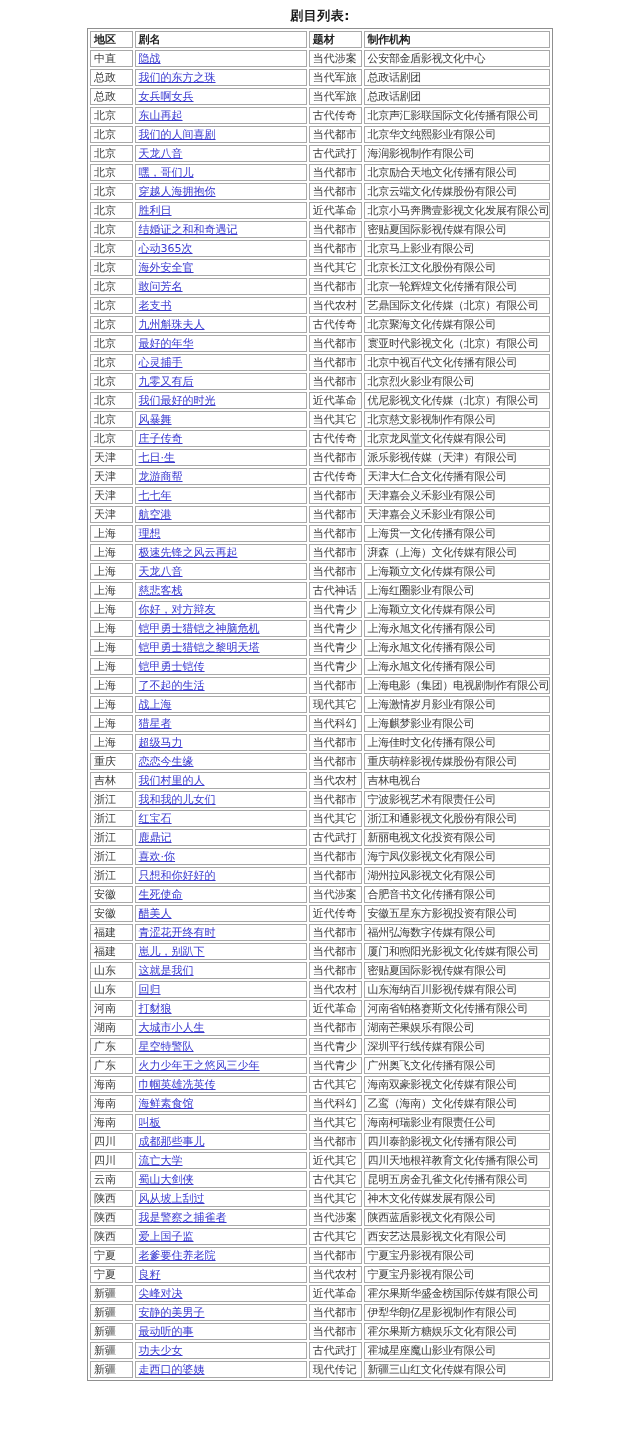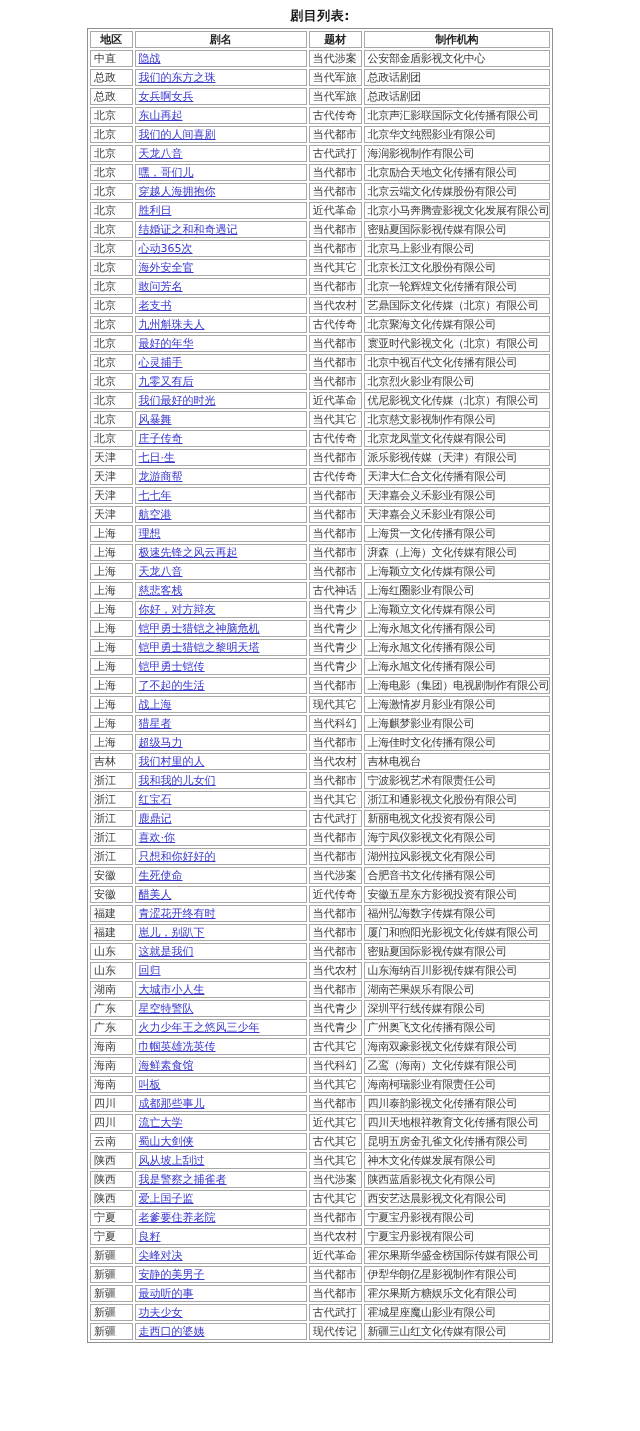--- a/index.html
+++ b/index.html
@@ -37,21 +37,21 @@
     line-height:13px;
     height:15px;
     padding:1px 3px;
     overflow:hidden;
     white-space:nowrap;
     vertical-align:middle;
   }
   th{
     font-weight:bold;
     color:#1f1f1f;
-    text-align:center;
+    text-align:left;
     height:16px;
   }
   td{color:var(--text);}
   td.c0{width:42px;}
   td.c1,th.c1{width:170px;}
   td.c2,th.c2{width:52px;}
   td.c3,th.c3{width:184px;letter-spacing:-0.3px;}
   th.c0{width:42px;}
   a.drama-link{
     color:var(--link);
@@ -291,20 +291,26 @@
           <td class="c2">当代科幻</td>
           <td class="c3">上海麒梦影业有限公司</td>
         </tr>
         <tr>
           <td class="c0">上海</td>
           <td class="c1"><a class="drama-link">超级马力</a></td>
           <td class="c2">当代都市</td>
           <td class="c3">上海佳时文化传播有限公司</td>
         </tr>
         <tr>
+          <td class="c0">重庆</td>
+          <td class="c1"><a class="drama-link">恋恋今生缘</a></td>
+          <td class="c2">当代都市</td>
+          <td class="c3">重庆萌梓影视传媒股份有限公司</td>
+        </tr>
+        <tr>
           <td class="c0">吉林</td>
           <td class="c1"><a class="drama-link">我们村里的人</a></td>
           <td class="c2">当代农村</td>
           <td class="c3">吉林电视台</td>
         </tr>
         <tr>
           <td class="c0">浙江</td>
           <td class="c1"><a class="drama-link">我和我的儿女们</a></td>
           <td class="c2">当代都市</td>
           <td class="c3">宁波影视艺术有限责任公司</td>
@@ -361,20 +367,26 @@
           <td class="c0">山东</td>
           <td class="c1"><a class="drama-link">这就是我们</a></td>
           <td class="c2">当代都市</td>
           <td class="c3">密贴夏国际影视传媒有限公司</td>
         </tr>
         <tr>
           <td class="c0">山东</td>
           <td class="c1"><a class="drama-link">回归</a></td>
           <td class="c2">当代农村</td>
           <td class="c3">山东海纳百川影视传媒有限公司</td>
+        </tr>
+        <tr>
+          <td class="c0">河南</td>
+          <td class="c1"><a class="drama-link">打豺狼</a></td>
+          <td class="c2">近代革命</td>
+          <td class="c3">河南省铂格赛斯文化传播有限公司</td>
         </tr>
         <tr>
           <td class="c0">湖南</td>
           <td class="c1"><a class="drama-link">大城市小人生</a></td>
           <td class="c2">当代都市</td>
           <td class="c3">湖南芒果娱乐有限公司</td>
         </tr>
         <tr>
           <td class="c0">广东</td>
           <td class="c1"><a class="drama-link">星空特警队</a></td>

